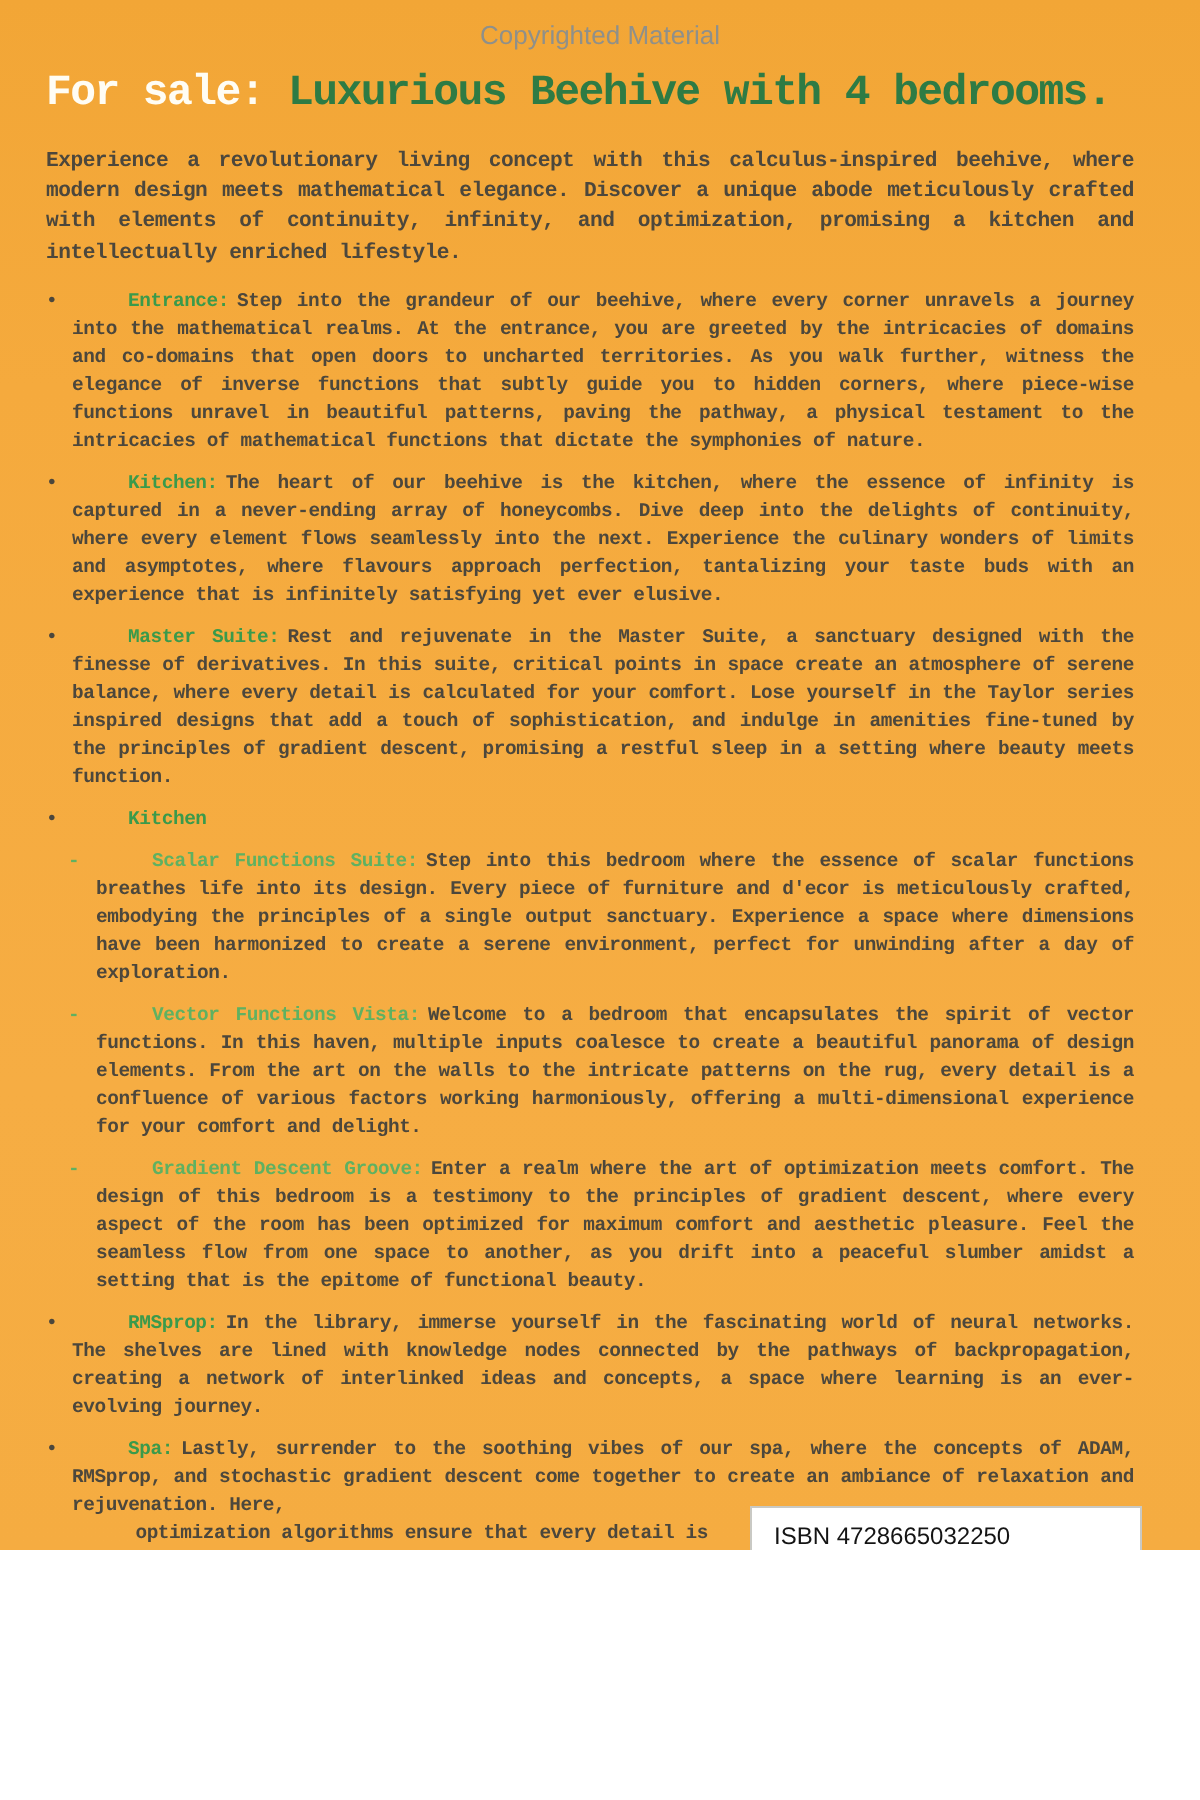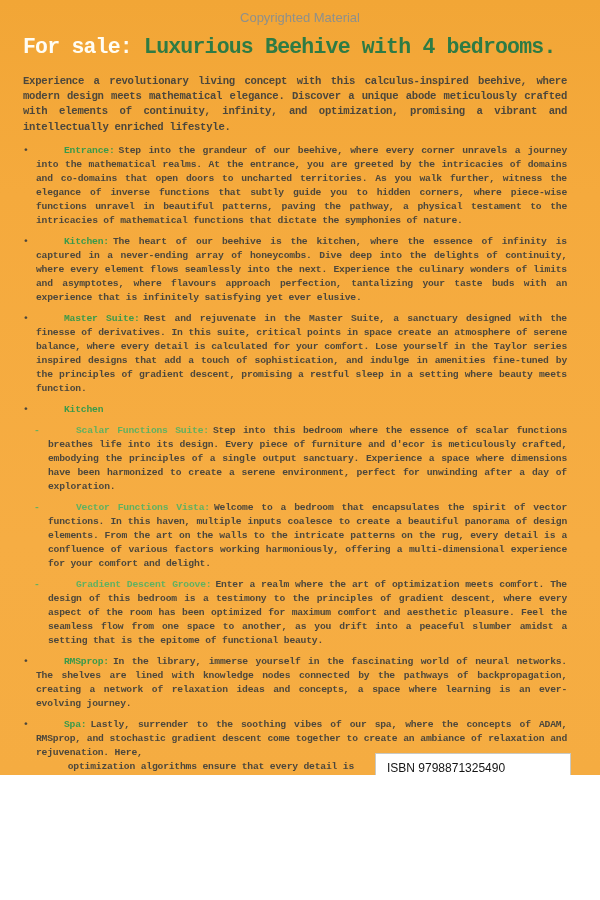--- a/index.html
+++ b/index.html
@@ -55,21 +55,21 @@
 <body>
 
 <div class="cover">
 
   <div class="wm wm-top">Copyrighted Material</div>
 
   <div class="content">
 
     <h1 class="headline"><span class="t1">For sale:</span> <span class="t2">Luxurious Beehive with 4 bedrooms.</span></h1>
 
-    <p class="intro">Experience a revolutionary living concept with this calculus-inspired beehive, where modern design meets mathematical elegance. Discover a unique abode meticulously crafted with elements of continuity, infinity, and optimization, promising a vibrant and intellectually enriched lifestyle.</p>
+    <p class="intro">Experience a revolutionary living concept with this calculus-inspired beehive, where modern design meets mathematical elegance. Discover a unique abode meticulously crafted with elements of continuity, infinity, and optimization, promising a kitchen and intellectually enriched lifestyle.</p>
 
     <div class="bullets">
 
       <div class="b-item">
         <span class="marker">•</span><span class="lbl">Entrance:</span><span>Step into the grandeur of our beehive, where every corner unravels a journey into the mathematical realms. At the entrance, you are greeted by the intricacies of domains and co-domains that open doors to uncharted territories. As you walk further, witness the elegance of inverse functions that subtly guide you to hidden corners, where piece-wise functions unravel in beautiful patterns, paving the pathway, a physical testament to the intricacies of mathematical functions that dictate the symphonies of nature.</span>
       </div>
 
       <div class="b-item">
         <span class="marker">•</span><span class="lbl">Kitchen:</span><span>The heart of our beehive is the kitchen, where the essence of infinity is captured in a never-ending array of honeycombs. Dive deep into the delights of continuity, where every element flows seamlessly into the next. Experience the culinary wonders of limits and asymptotes, where flavours approach perfection, tantalizing your taste buds with an experience that is infinitely satisfying yet ever elusive.</span>
       </div>
@@ -88,33 +88,33 @@
 
       <div class="b-item sub-item">
         <span class="marker">-</span><span class="lbl sub-lbl">Vector Functions Vista:</span><span>Welcome to a bedroom that encapsulates the spirit of vector functions. In this haven, multiple inputs coalesce to create a beautiful panorama of design elements. From the art on the walls to the intricate patterns on the rug, every detail is a confluence of various factors working harmoniously, offering a multi-dimensional experience for your comfort and delight.</span>
       </div>
 
       <div class="b-item sub-item">
         <span class="marker">-</span><span class="lbl sub-lbl">Gradient Descent Groove:</span><span>Enter a realm where the art of optimization meets comfort. The design of this bedroom is a testimony to the principles of gradient descent, where every aspect of the room has been optimized for maximum comfort and aesthetic pleasure. Feel the seamless flow from one space to another, as you drift into a peaceful slumber amidst a setting that is the epitome of functional beauty.</span>
       </div>
 
       <div class="b-item">
-        <span class="marker">•</span><span class="lbl">RMSprop:</span><span>In the library, immerse yourself in the fascinating world of neural networks. The shelves are lined with knowledge nodes connected by the pathways of backpropagation, creating a network of relaxation ideas and concepts, a space where learning is an ever-evolving journey.</span>
+        <span class="marker">•</span><span class="lbl">RMSprop:</span><span>In the library, immerse yourself in the fascinating world of neural networks. The shelves are lined with knowledge nodes connected by the pathways of backpropagation, creating a network of interlinked ideas and concepts, a space where learning is an ever-evolving journey.</span>
       </div>
 
       <div class="b-item">
         <span class="marker">•</span><span class="lbl">Spa:</span><span>Lastly, surrender to the soothing vibes of our spa, where the concepts of ADAM, RMSprop, and stochastic gradient descent come together to create an ambiance of relaxation and rejuvenation. Here,</span>
         <div class="narrow">optimization algorithms ensure that every detail is tailored for your wellness, offering a sanctuary where innovation meets relaxation, creating a spa experience like no other.</div>
       </div>
 
     </div>
   </div>
 
   <div class="barcode-box">
-    <div class="isbn-line">ISBN 9798871325490</div>
+    <div class="isbn-line">ISBN 4728665032250</div>
     <div class="bars-row">
       <div class="main-bc">
         <div class="main-bars"></div>
         <div class="ean-digits">
           <span>9</span>
           <span>617497</span>
           <span>160820</span>
         </div>
       </div>
       <div class="price-bc">

